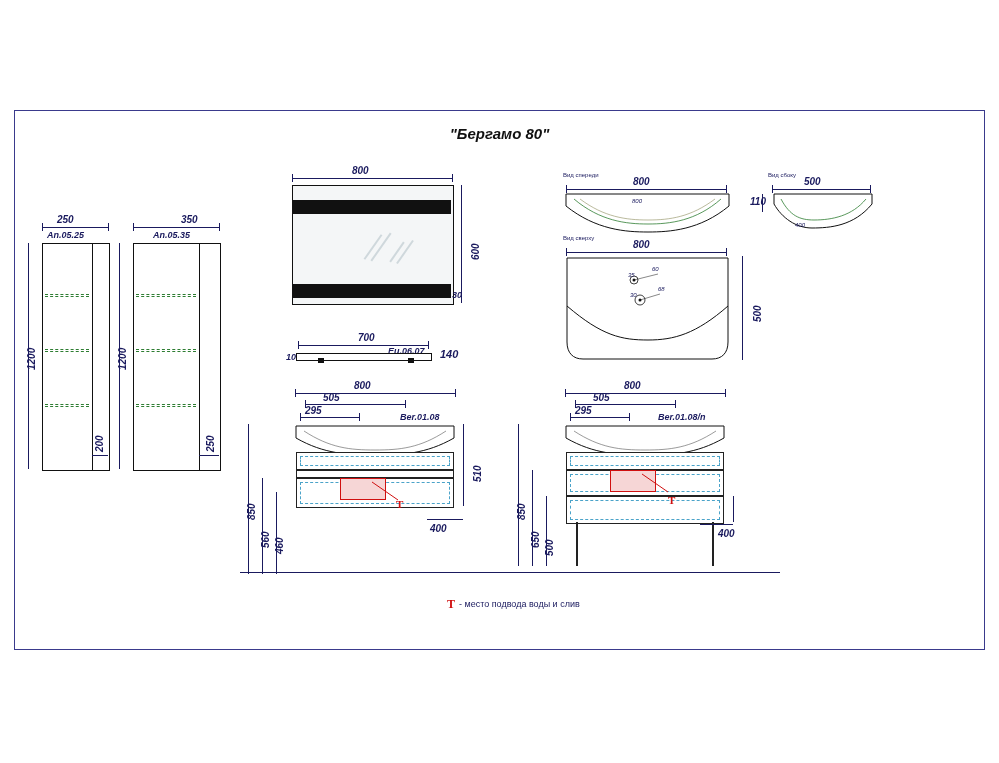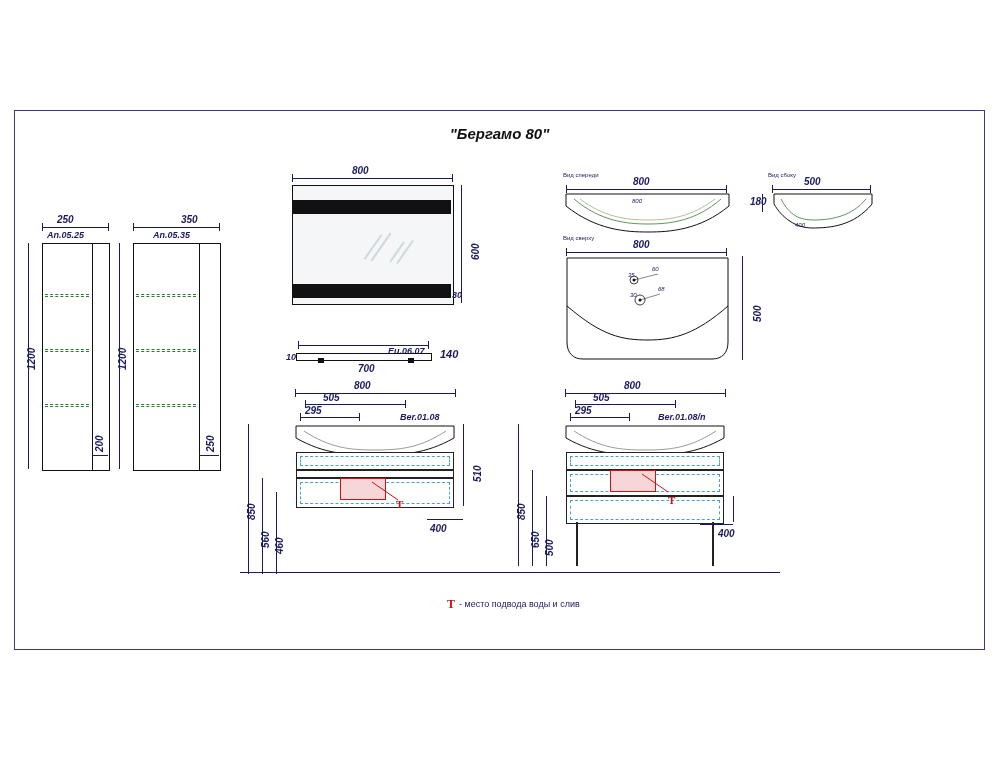--- a/index.html
+++ b/index.html
@@ -101,21 +101,21 @@
 
     <div class="ln vl" style="left:461px;top:185px;height:118px;"></div>
     <div class="dimb" style="left:470px;top:260px;transform:rotate(-90deg);transform-origin:0 0;">600</div>
     <div class="dimb" style="left:452px;top:290px;font-size:9px;">30</div>
   </div>
 
   <div>
     <div class="ln hl" style="left:298px;top:345px;width:130px;"></div>
     <div class="ln vl" style="left:298px;top:341px;height:8px;"></div>
     <div class="ln vl" style="left:428px;top:341px;height:8px;"></div>
-    <div class="dimb" style="left:358px;top:332px;margin-top:31px;">700</div>
+    <div class="dimb" style="left:358px;top:332px;">700</div>
     <div class="lbl" style="left:388px;top:346px;font-size:9px;">Eu.06.07</div>
 
     <div class="box" style="left:296px;top:353px;width:134px;height:6px;"></div>
     <div class="blk" style="left:318px;top:358px;width:6px;height:5px;"></div>
     <div class="blk" style="left:408px;top:358px;width:6px;height:5px;"></div>
     <div class="dimb" style="left:286px;top:352px;font-size:9px;">10</div>
     <div class="dimb" style="left:440px;top:348px;font-size:11px;">140</div>
   </div>
 
   <div>
@@ -138,21 +138,21 @@
     <div class="ln hl" style="left:772px;top:189px;width:98px;"></div>
     <div class="ln vl" style="left:772px;top:185px;height:8px;"></div>
     <div class="ln vl" style="left:870px;top:185px;height:8px;"></div>
     <div class="dimb" style="left:804px;top:176px;">500</div>
 
     <svg class="abs" style="left:768px;top:190px;" width="110" height="42">
       <path d="M6,4 L104,4 L104,14 C86,36 62,38 44,38 C28,38 14,28 6,14 Z" fill="#ffffff" stroke="#111111" stroke-width="1"></path>
       <path d="M13,9 C22,26 32,30 46,30 C64,30 84,26 98,9" fill="none" stroke="#2e7d32" stroke-width="0.8"></path>
     </svg>
     <div class="ln vl" style="left:762px;top:194px;height:18px;"></div>
-    <div class="dimb" style="left:750px;top:196px;">180</div>
+    <div class="dimb" style="left:750px;top:196px;">110</div>
     <div class="dim" style="left:795px;top:222px;font-size:6px;">400</div>
   </div>
 
   <div>
     <div class="legend" style="left:563px;top:235px;font-size:6px;">Вид сверху</div>
     <div class="ln hl" style="left:566px;top:252px;width:160px;"></div>
     <div class="ln vl" style="left:566px;top:248px;height:8px;"></div>
     <div class="ln vl" style="left:726px;top:248px;height:8px;"></div>
     <div class="dimb" style="left:633px;top:239px;">800</div>
 

